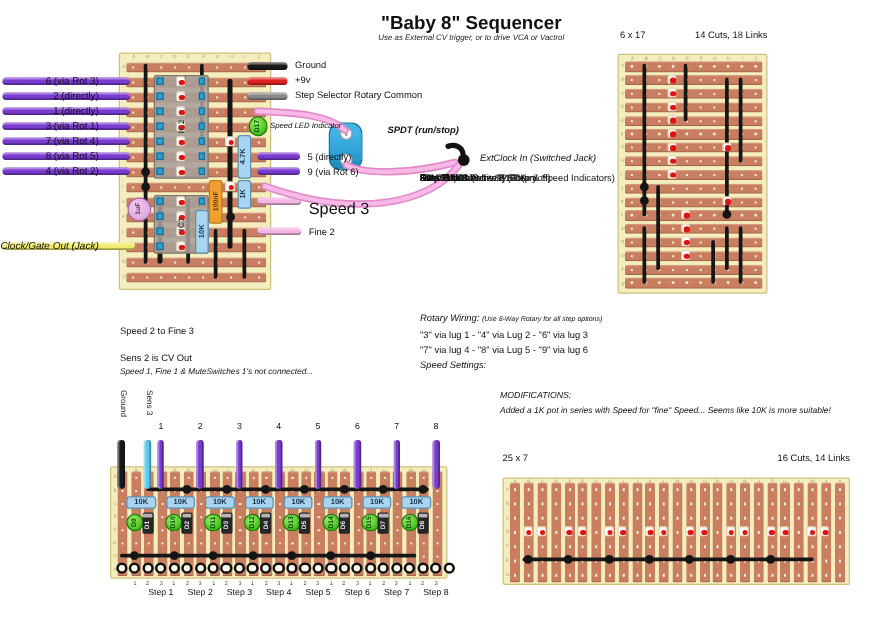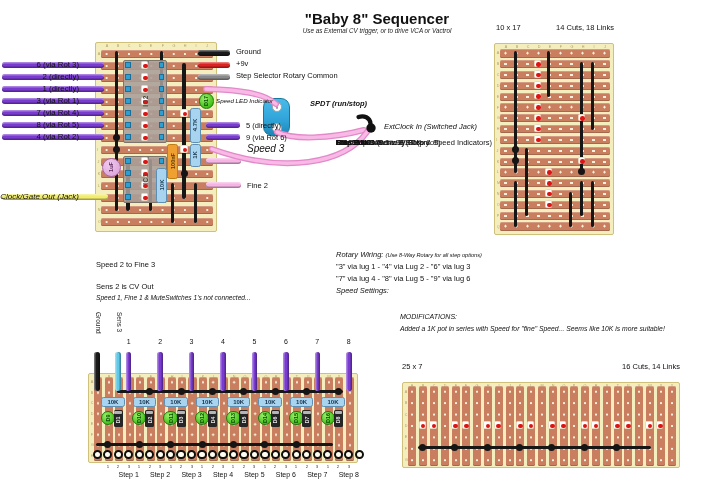--- a/index.html
+++ b/index.html
@@ -54,21 +54,21 @@
     <span class="it">Speed Settings:</span><br>
   </div>
 
   <div class="t" style="left:96px;top:261px;">Speed 2 to Fine 3</div>
   <div class="t" style="left:96px;top:283px;">Sens 2 is CV Out</div>
   <div class="t it" style="left:96px;top:294px;font-size:6.6px;">Speed 1, Fine 1 &amp; MuteSwitches 1's not connected...</div>
 
   <div class="t it" style="left:400px;top:313px;font-size:7px;">MODIFICATIONS:</div>
   <div class="t it" style="left:400px;top:325px;font-size:6.8px;">Added a 1K pot in series with Speed for "fine" Speed... Seems like 10K is more suitable!</div>
 
-  <div class="t" style="left:496px;top:24px;">10 x 17</div>
+  <div class="t" style="left:496px;top:24px;">6 x 17</div>
   <div class="t rt" style="left:514px;top:24px;width:100px;">14 Cuts, 18 Links</div>
 
   <div class="t" style="left:402px;top:363px;">25 x 7</div>
   <div class="t rt" style="left:558px;top:363px;width:122px;">16 Cuts, 14 Links</div>
 
 <div class="board" style="left: 95px; top: 42px; width: 122px; height: 190px;">
       <div class="strip" style="left: 5px; top: 6.75px; width: 112px; height: 8.5px; background-image: radial-gradient(1.2px, rgb(247, 240, 220) 97%, rgba(247, 240, 220, 0)); background-size: 11.2px 8.5px;"></div>
       <div class="strip" style="left: 5px; top: 18.75px; width: 112px; height: 8.5px; background-image: radial-gradient(1.2px, rgb(247, 240, 220) 97%, rgba(247, 240, 220, 0)); background-size: 11.2px 8.5px;"></div>
       <div class="strip" style="left: 5px; top: 30.75px; width: 112px; height: 8.5px; background-image: radial-gradient(1.2px, rgb(247, 240, 220) 97%, rgba(247, 240, 220, 0)); background-size: 11.2px 8.5px;"></div>
       <div class="strip" style="left: 5px; top: 42.75px; width: 112px; height: 8.5px; background-image: radial-gradient(1.2px, rgb(247, 240, 220) 97%, rgba(247, 240, 220, 0)); background-size: 11.2px 8.5px;"></div>
@@ -216,21 +216,21 @@
     <div style="background: rgb(122, 59, 208); border-radius: 2.75px; z-index: 7; box-shadow: rgba(0, 0, 0, 0.32) 0px -1.5px inset, rgba(255, 255, 255, 0.38) 0px 1.5px inset; left: 2px; top: 134.25px; width: 102px; height: 5.5px;"></div>
     <div style="left: 0px; top: 132px; font-size: 7.8px; color: rgb(17, 17, 17); white-space: nowrap; z-index: 9; width: 79px; text-align: right;">4 (via Rot 2)</div>
     <div style="background: rgb(26, 26, 26); border-radius: 2.75px; z-index: 7; box-shadow: rgba(0, 0, 0, 0.32) 0px -1.5px inset, rgba(255, 255, 255, 0.38) 0px 1.5px inset; left: 198px; top: 50.25px; width: 32px; height: 5.5px;"></div>
     <div style="background: rgb(221, 34, 34); border-radius: 2.75px; z-index: 7; box-shadow: rgba(0, 0, 0, 0.32) 0px -1.5px inset, rgba(255, 255, 255, 0.38) 0px 1.5px inset; left: 198px; top: 62.25px; width: 32px; height: 5.5px;"></div>
     <div style="background: rgb(138, 138, 138); border-radius: 2.75px; z-index: 7; box-shadow: rgba(0, 0, 0, 0.32) 0px -1.5px inset, rgba(255, 255, 255, 0.38) 0px 1.5px inset; left: 198px; top: 74.25px; width: 32px; height: 5.5px;"></div>
     <div style="background: rgb(122, 59, 208); border-radius: 2.75px; z-index: 7; box-shadow: rgba(0, 0, 0, 0.32) 0px -1.5px inset, rgba(255, 255, 255, 0.38) 0px 1.5px inset; left: 206px; top: 122.25px; width: 34px; height: 5.5px;"></div>
     <div style="left: 246px; top: 120.5px; font-size: 7.5px; color: rgb(17, 17, 17); white-space: nowrap; z-index: 9;">5 (directly)</div>
     <div style="background: rgb(122, 59, 208); border-radius: 2.75px; z-index: 7; box-shadow: rgba(0, 0, 0, 0.32) 0px -1.5px inset, rgba(255, 255, 255, 0.38) 0px 1.5px inset; left: 206px; top: 134.25px; width: 34px; height: 5.5px;"></div>
     <div style="left: 246px; top: 132.5px; font-size: 7.5px; color: rgb(17, 17, 17); white-space: nowrap; z-index: 9;">9 (via Rot 6)</div>
     <div style="background: rgb(245, 180, 228); border-radius: 2.75px; z-index: 7; box-shadow: rgba(0, 0, 0, 0.32) 0px -1.5px inset, rgba(255, 255, 255, 0.38) 0px 1.5px inset; left: 206px; top: 158.25px; width: 35px; height: 5.5px;"></div>
-    <div style="left: 247px; top: 143px; font-size: 10px; color: rgb(17, 17, 17); white-space: nowrap; z-index: 9; font-style: italic;">Speed 3</div>
+    <div style="left: 247px; top: 159px; font-size: 13px; color: rgb(17, 17, 17); white-space: nowrap; z-index: 9;">Speed 3</div>
     <div style="background: rgb(245, 180, 228); border-radius: 2.75px; z-index: 7; box-shadow: rgba(0, 0, 0, 0.32) 0px -1.5px inset, rgba(255, 255, 255, 0.38) 0px 1.5px inset; left: 206px; top: 182.25px; width: 35px; height: 5.5px;"></div>
     <div style="left: 247px; top: 180.5px; font-size: 7.5px; color: rgb(17, 17, 17); white-space: nowrap; z-index: 9;">Fine 2</div>
     <div style="background: rgb(241, 236, 110); border-radius: 2.75px; z-index: 7; box-shadow: rgba(0, 0, 0, 0.32) 0px -1.5px inset, rgba(255, 255, 255, 0.38) 0px 1.5px inset; left: 2px; top: 194.25px; width: 106px; height: 5.5px;"></div>
     <div style="left: 0px; top: 191.5px; font-size: 8px; color: rgb(17, 17, 17); white-space: nowrap; z-index: 9; width: 79px; text-align: right; font-style: italic;">Clock/Gate Out (Jack)</div>
     <div style="left: 216px; top: 97px; font-size: 6.2px; color: rgb(17, 17, 17); white-space: nowrap; z-index: 9; font-style: italic;">Speed LED Indicator</div>
     <div style="left: 263px; top: 98px; width: 27px; height: 38px; background: linear-gradient(rgb(73, 187, 233), rgb(47, 163, 216) 60%, rgb(31, 134, 181)); border: 1px solid rgb(23, 120, 159); border-radius: 9px; z-index: 7;"></div>
     <div style="left: 271.5px; top: 102px; width: 10px; height: 10px; background: rgb(255, 255, 255); border: 1px solid rgb(154, 164, 168); border-radius: 50%; z-index: 7;">
       <div style="left: 3px; top: 3px; width: 2.6px; height: 2.6px; background: rgb(152, 160, 164); border-radius: 50%;"></div>
     </div>
     <div style="left: 271.5px; top: 123px; width: 10px; height: 10px; background: rgb(255, 255, 255); border: 1px solid rgb(154, 164, 168); border-radius: 50%; z-index: 7;">

